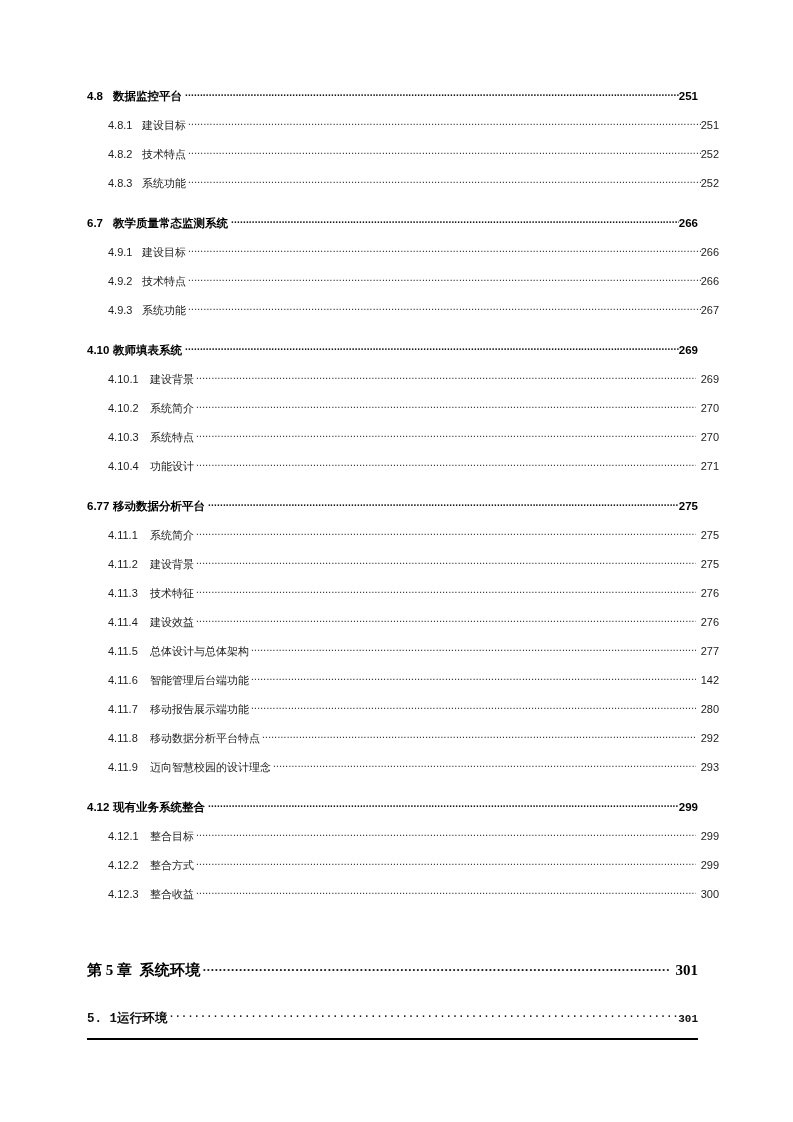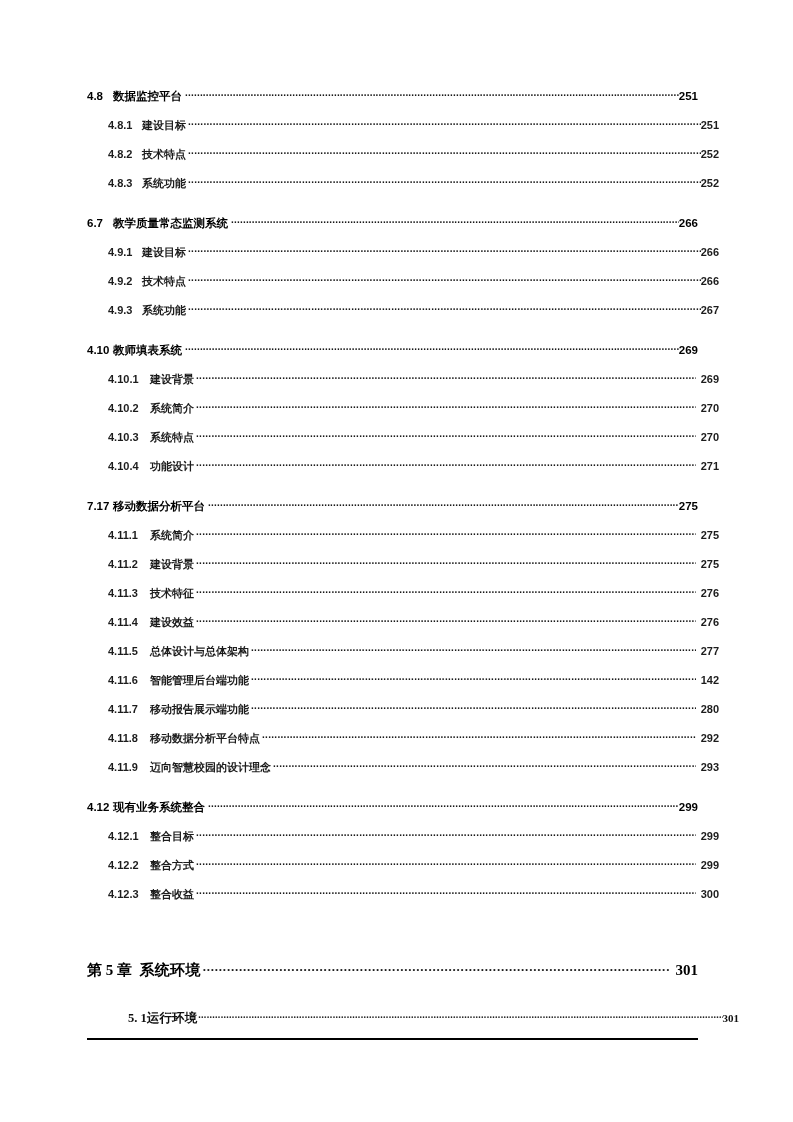--- a/index.html
+++ b/index.html
@@ -90,21 +90,21 @@
   }
   .lvl1 .leader .dots {
     font-size: 10px;
     bottom: 0.16em;
     letter-spacing: 0.02em;
   }
 
   
   .lvl2 {
     font-family: "Liberation Sans", "DejaVu Sans", sans-serif;
-    font-weight: bold;
+    font-weight: normal;
     font-size: 11px;
     color: #1c1c1c;
     height: 29px;
     padding-left: 21px;
   }
   .lvl2 .num {
     display: inline-block;
     min-width: 34px;
   }
   .lvl2 .num.wide {
@@ -150,27 +150,26 @@
     padding-left: 6px;
   }
   .chapter .leader .dots {
     font-size: 13px;
     letter-spacing: 0.06em;
     bottom: 0.14em;
   }
 
   
   .sec51 {
-    font-family: Liberation Serif, serif;
+    font-family: Liberation Mono, monospace;
     font-weight: 600;
     font-size: 12.5px;
     color: #111;
     height: 24px;
     margin-top: 23px;
-    margin-left: 41px;
   }
   .sec51 .title {
     padding-right: 1px;
     letter-spacing: 0.01em;
   }
   .sec51 .pageno {
     font-size: 11px;
     font-weight: bold;
   }
   .sec51 .leader .dots {
@@ -290,21 +289,21 @@
         <span class="label"><span class="num wide">4.10.4</span><span class="title">功能设计</span></span>
         <span class="leader">
             <span class="dots">................................................................................................................................................................................................................................................................................................................................................................................................................</span>
           </span>
         <span class="pageno">271</span>
       </div>
     </div>
 
     <div class="group">
       <div class="row lvl1">
-        <span class="label"><span class="num">7.17</span><span class="title">移动数据分析平台</span></span>
+        <span class="label"><span class="num">6.77</span><span class="title">移动数据分析平台</span></span>
         <span class="leader">
             <span class="dots">................................................................................................................................................................................................................................................................................................................................................................................................................</span>
           </span>
         <span class="pageno">275</span>
       </div>
       <div class="row lvl2 gap">
         <span class="label"><span class="num wide">4.11.1</span><span class="title">系统简介</span></span>
         <span class="leader">
             <span class="dots">................................................................................................................................................................................................................................................................................................................................................................................................................</span>
           </span>

